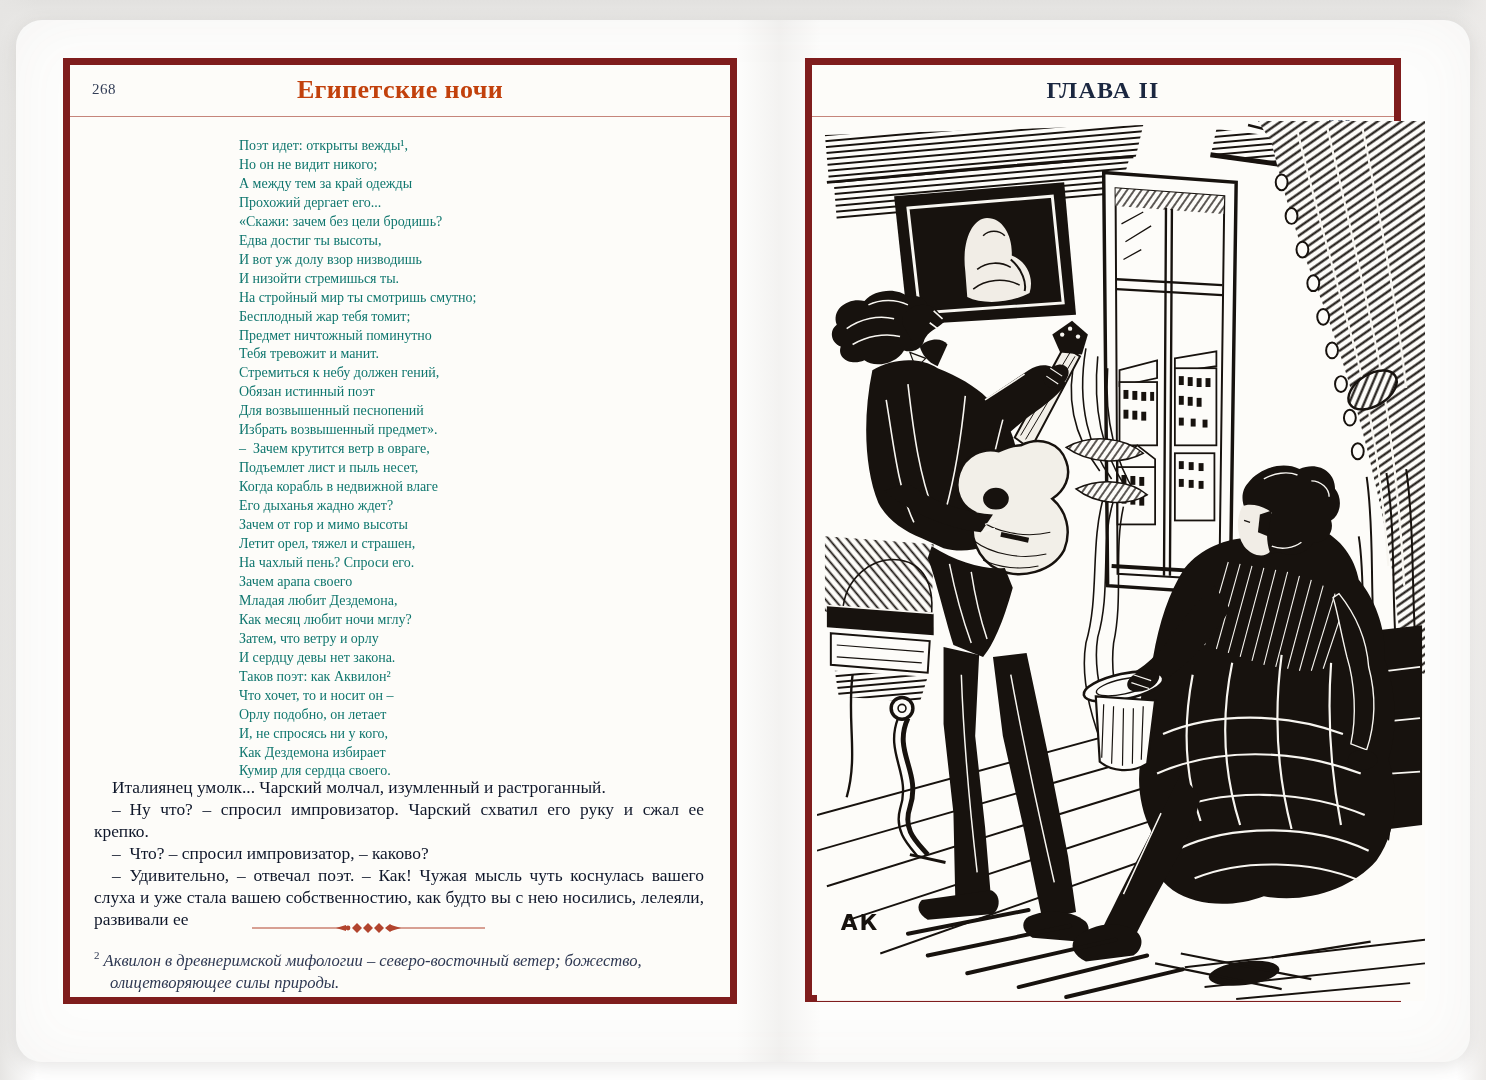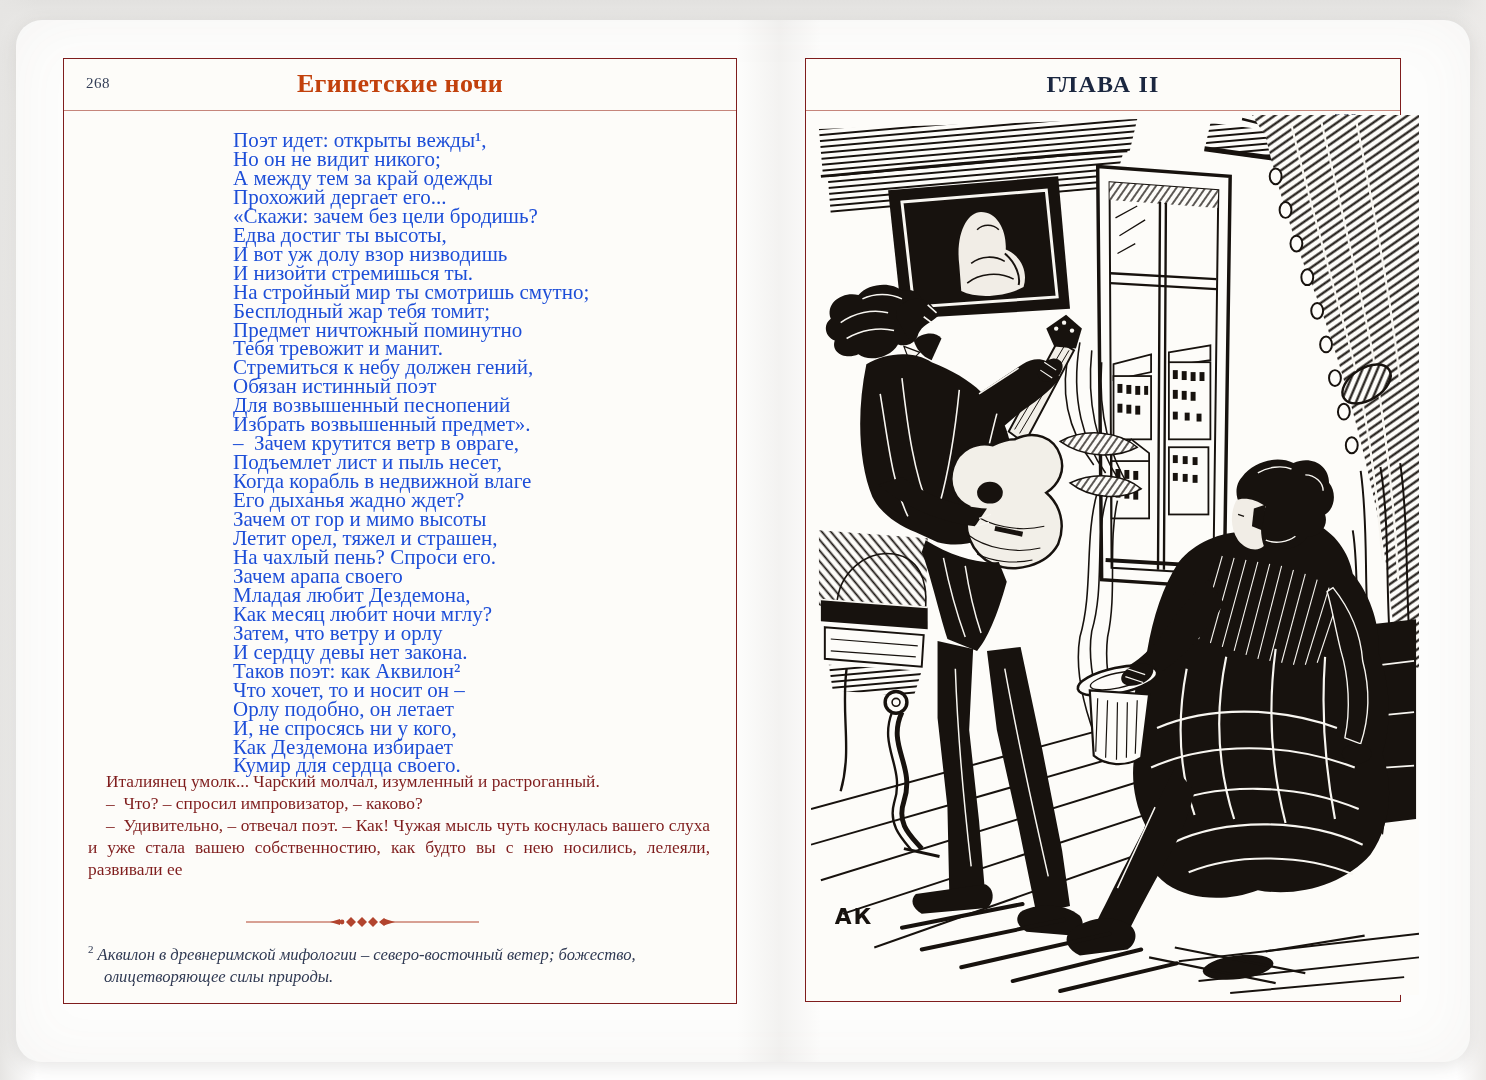--- a/index.html
+++ b/index.html
@@ -15,21 +15,21 @@
     position:absolute;left:16px;top:20px;width:1454px;height:1042px;
     background:#fdfdfc;border-radius:26px;
     box-shadow:0 4px 18px rgba(70,62,56,.14), inset 0 0 60px rgba(120,105,95,.05);
   }
   .gutter{
     position:absolute;left:721px;top:0;width:84px;height:1042px;
     background:linear-gradient(90deg,rgba(0,0,0,0),rgba(110,100,92,.07) 50%,rgba(0,0,0,0));
   }
   .page{
     position:absolute;box-sizing:border-box;
-    border:1px solid #7f1d1d;background:#fdfcf9;
+    border:7px solid #7f1d1d;background:#fdfcf9;
   }
   .page.left{left:47px;top:38px;width:674px;height:946px;}
   .page.right{left:789px;top:38px;width:596px;height:944px;}
   .page-header{
     position:absolute;left:0;top:0;right:0;height:51px;
     border-bottom:1px solid #c5857b;
   }
   .page-num{
     position:absolute;top:16px;font-size:15px;color:#333e57;letter-spacing:.5px;
   }
@@ -38,26 +38,26 @@
   .running-title{
     position:absolute;left:0;right:0;top:10px;text-align:center;
     font-weight:bold;font-size:26px;color:#c2410c;letter-spacing:.4px;
   }
   .chapter-title{
     position:absolute;left:0;right:0;top:12px;text-align:center;
     font-weight:bold;font-size:24px;color:#1b2740;letter-spacing:1.2px;
   }
   .poem{
     position:absolute;left:169px;top:72px;
-    font-size:21px;line-height:18.95px;color:#1d4ed8;
+    font-size:14px;line-height:18.95px;color:#0f766e;
   }
   .poem-line{white-space:pre;}
   .prose{
     position:absolute;left:24px;right:26px;top:711px;
-    font-size:17.4px;line-height:22px;color:#7f1d1d;text-align:justify;
+    font-size:17.4px;line-height:22px;color:#0f172a;text-align:justify;
   }
   .prose p{margin:0;text-indent:18px;}
   .ornament{position:absolute;left:182px;top:855px;width:233px;height:16px;}
   .footnotes{
     position:absolute;left:24px;right:30px;top:885px;
     font-style:italic;font-size:16.6px;line-height:22.4px;color:#2e3852;
   }
   .footnote{padding-left:16px;text-indent:-16px;}
   .fn-marker{
     font-style:normal;vertical-align:super;font-size:11px;line-height:0;
@@ -145,20 +145,21 @@
 
         <div class="poem-line">Как Дездемона избирает</div>
 
         <div class="poem-line">Кумир для сердца своего.</div>
       </div>
 
     <div class="prose">
 
         <p>Италиянец умолк... Чарский молчал, изумленный и растроганный.</p>
 
+        <p>– Ну что? – спросил импровизатор. Чарский схватил его руку и сжал ее крепко.</p>
 
         <p>– Что? – спросил импровизатор, – каково?</p>
 
         <p>– Удивительно, – отвечал поэт. – Как! Чужая мысль чуть коснулась вашего слуха и уже стала вашею собственностию, как будто вы с нею носились, лелеяли, развивали ее</p>
       </div>
 
     <svg class="ornament" viewBox="0 0 233 16">
       <line x1="0" y1="8" x2="88" y2="8" stroke="#b2442e" stroke-width="1"></line>
       <line x1="145" y1="8" x2="233" y2="8" stroke="#b2442e" stroke-width="1"></line>
       <path d="M84 8 l10 -3 v6 z" fill="#b2442e"></path>

